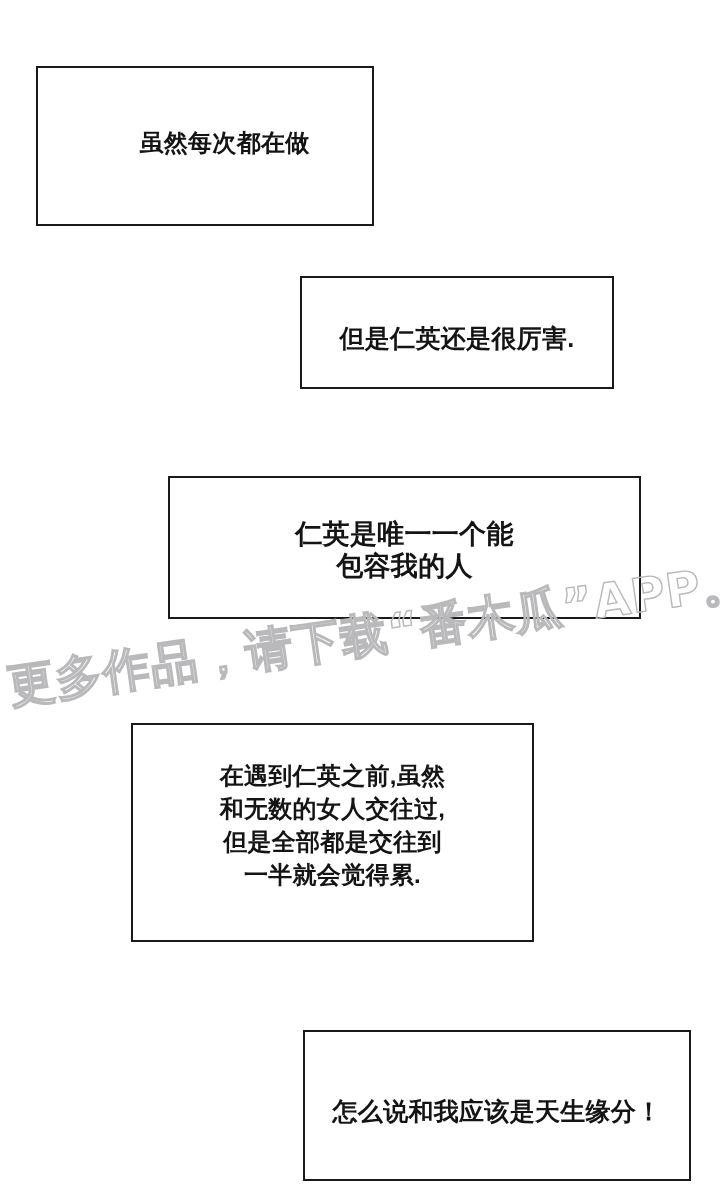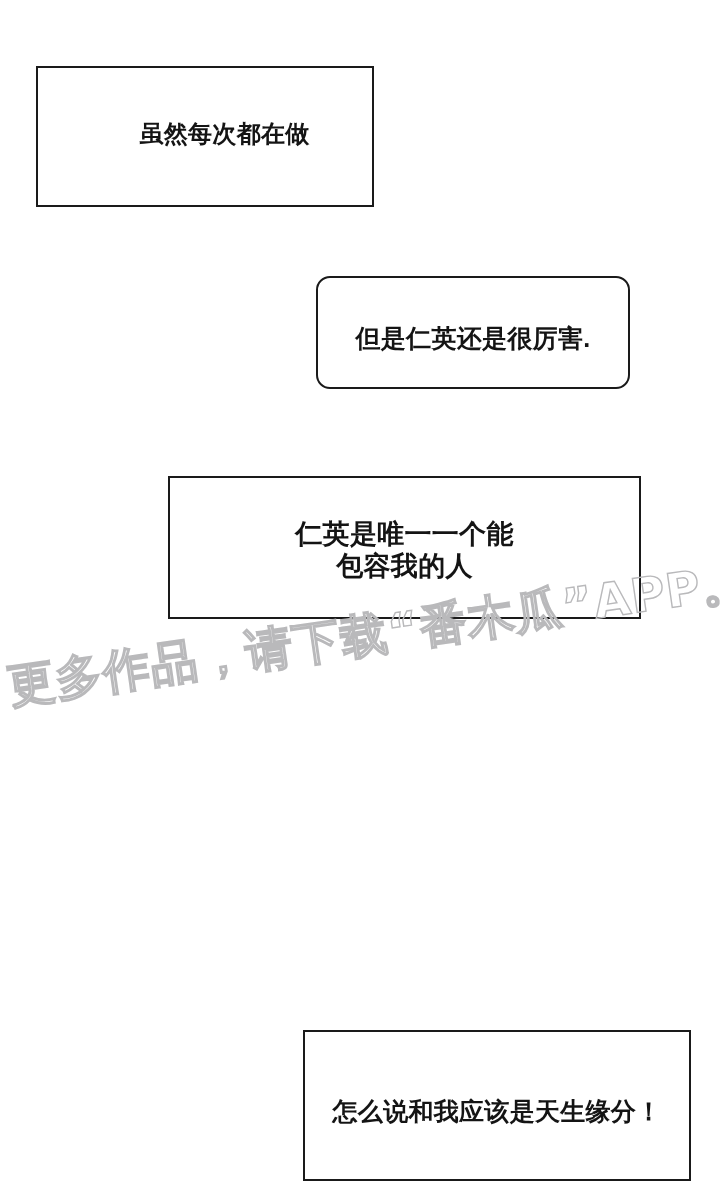--- a/index.html
+++ b/index.html
@@ -30,25 +30,25 @@
     font-family: "Liberation Sans", "DejaVu Sans", sans-serif;
     font-weight: bold;
     color: #141414;
     text-align: center;
     white-space: pre-line;
     letter-spacing: 0.3px;
     -webkit-font-smoothing: antialiased;
   }
 
   
-  #box-1 { left: 36px; top: 66px; width: 338px; height: 141px; padding-left: 39px; }
+  #box-1 { left: 36px; top: 66px; width: 338px; height: 160px; padding-left: 39px; }
   #box-1 .dialogue-text { font-size: 24px; line-height: 34px; margin-top: -6px; }
 
   
-  #box-2 { left: 316px; top: 276px; width: 314px; height: 113px; border-radius: 14px; }
+  #box-2 { left: 300px; top: 276px; width: 314px; height: 113px; }
   #box-2 .dialogue-text { font-size: 25px; line-height: 34px; margin-top: 10px; }
 
   
   #box-3 { left: 168px; top: 476px; width: 473px; height: 143px; }
   #box-3 .dialogue-text { font-size: 27px; line-height: 32px; margin-top: 4px; }
 
   
   #box-4 { left: 131px; top: 723px; width: 403px; height: 219px; }
   #box-4 .dialogue-text { font-size: 24px; line-height: 33px; margin-top: -16px; }
 
@@ -98,18 +98,24 @@
 
   <div class="dialogue-box" id="box-3">
     <div class="dialogue-text">仁英是唯一一个能
 包容我的人</div>
   </div>
 
   <div id="watermark">
     <div class="wm-text">更多作品，请下载“番木瓜”APP。</div>
   </div>
 
+  <div class="dialogue-box" id="box-4">
+    <div class="dialogue-text">在遇到仁英之前,虽然
+和无数的女人交往过,
+但是全部都是交往到
+一半就会觉得累.</div>
+  </div>
 
   <div class="dialogue-box" id="box-5">
     <div class="dialogue-text">怎么说和我应该是天生缘分！</div>
   </div>
 
 </div>
 
 </body></html>

